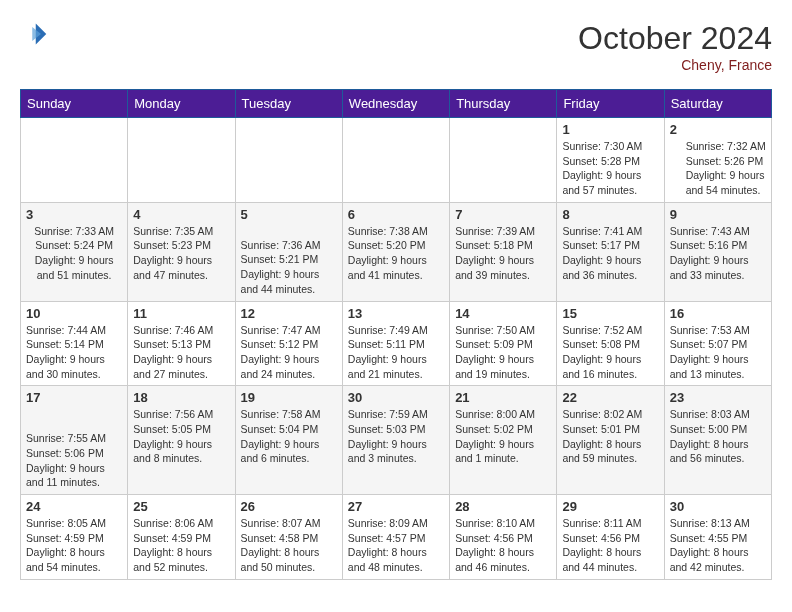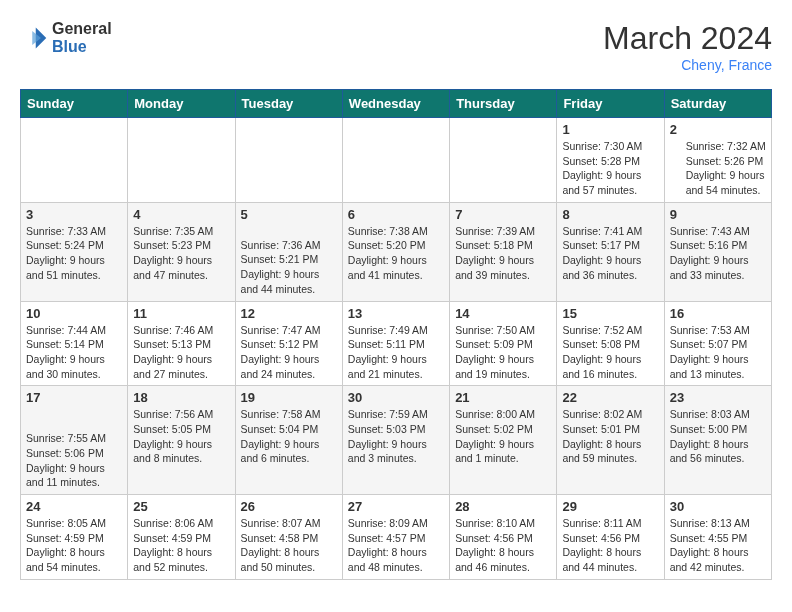--- a/index.html
+++ b/index.html
@@ -33,34 +33,34 @@
     .title-block {
       text-align: right;
     }
     .month-title {
       font-size: 32px;
       font-weight: normal;
       color: #333;
     }
     .location {
       font-size: 14px;
-      color: #3b82f6;
+      color: #7f1d1d;
     }
     .calendar {
       width: 100%;
       border-collapse: collapse;
       border: 1px solid #ccc;
     }
     .calendar th {
-      background: #0f766e;
+      background: #4c1d95;
       color: #fff;
       text-align: left;
       padding: 6px 6px;
       font-size: 13px;
-      font-weight: bold;
+      font-weight: normal;
       border: 1px solid #1e5a9a;
     }
     .calendar td {
       vertical-align: top;
       border: 1px solid #ccc;
       padding: 4px 5px;
       width: 106px;
       min-height: 80px;
       font-size: 10.5px;
       color: #333;
@@ -89,29 +89,23 @@
 </head>
 <body>
 
 <div class="page">
   <div class="header">
     <div class="logo">
       <svg class="logo-icon" viewBox="0 0 32 32">
         <polygon points="18,4 30,16 18,28" fill="#2a6db5"></polygon>
         <polygon points="14,8 24,16 14,24" fill="#5aa0d8" opacity="0.7"></polygon>
       </svg>
-      <div>
-        <div style="font-size:16px; font-weight:bold; color:#333; line-height:1.1;">
-          <span>General</span><br>
-          <span style="color:#2a6db5;">Blue</span>
-        </div>
-      </div>
     </div>
     <div class="title-block">
-      <div class="month-title">March 2024</div>
+      <div class="month-title">October 2024</div>
       <div class="location">Cheny, France</div>
     </div>
   </div>
 
   <table class="calendar">
     <thead>
       <tr>
 
       <th>Sunday</th>
           <th>Monday</th>
@@ -138,21 +132,21 @@
           <td>
             <span class="day-num">2</span>
             <div class="day-info" style="white-space: pre-line; margin-left: 16px;">Sunrise: 7:32 AM
 Sunset: 5:26 PM
 Daylight: 9 hours and 54 minutes.</div>
           </td>
         </tr>
         <tr>
           <td>
             <span class="day-num">3</span>
-            <div class="day-info" style="white-space: pre-line;">Sunrise: 7:33 AM
+            <div class="day-info" style="white-space: pre-line; text-align: center;">Sunrise: 7:33 AM
 Sunset: 5:24 PM
 Daylight: 9 hours and 51 minutes.</div>
           </td>
           <td>
             <span class="day-num">4</span>
             <div class="day-info" style="white-space: pre-line;">Sunrise: 7:35 AM
 Sunset: 5:23 PM
 Daylight: 9 hours and 47 minutes.</div>
           </td>
           <td>

